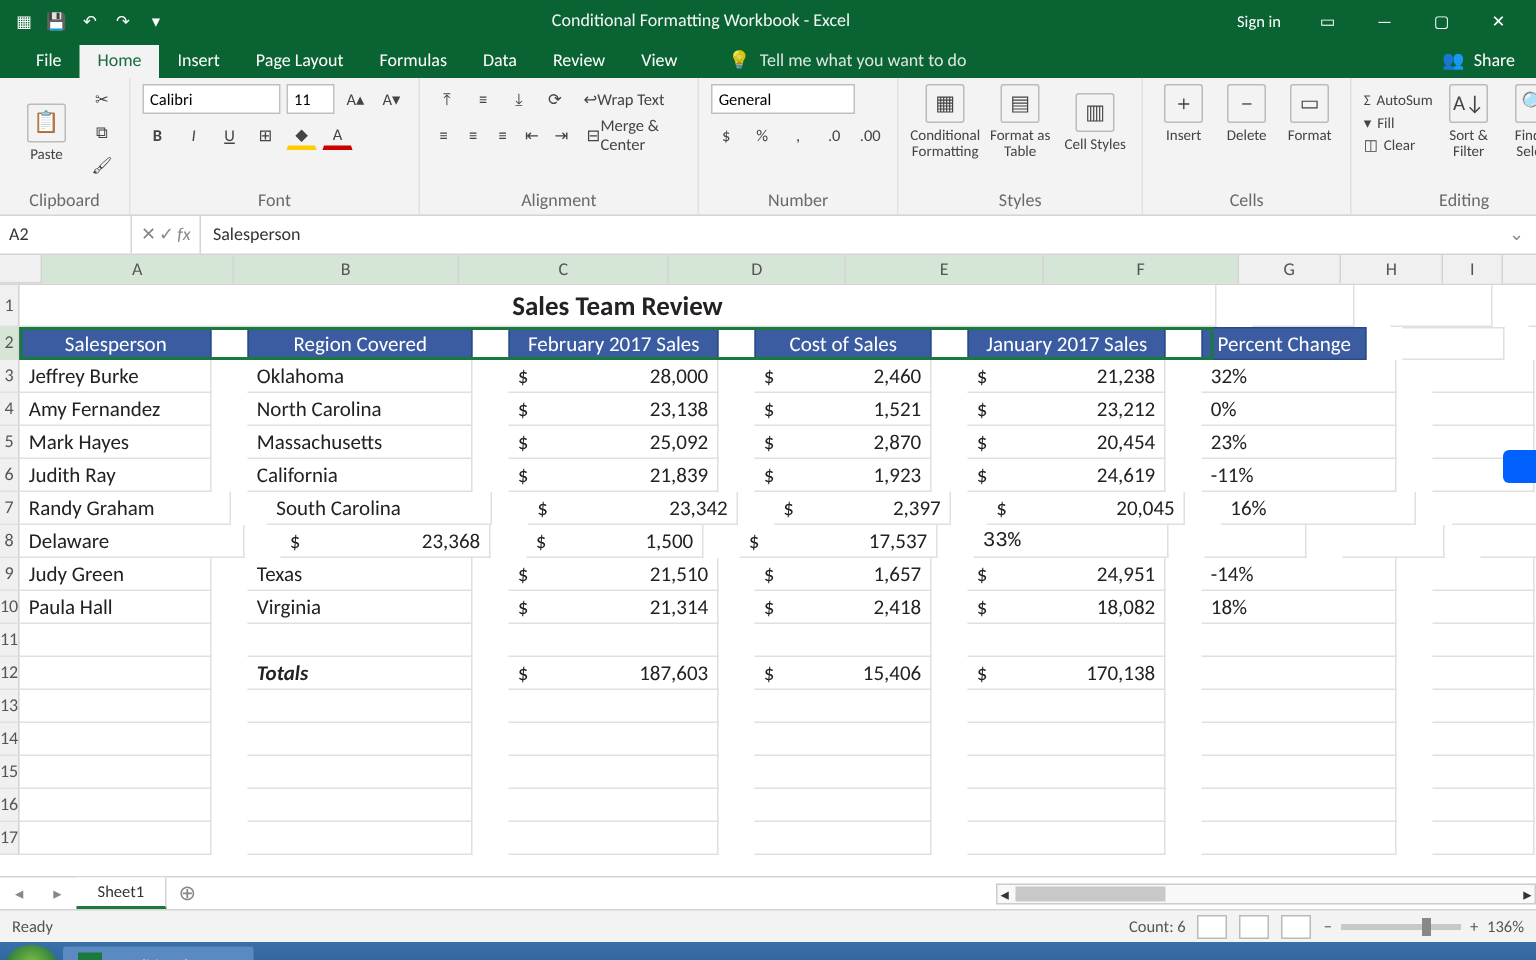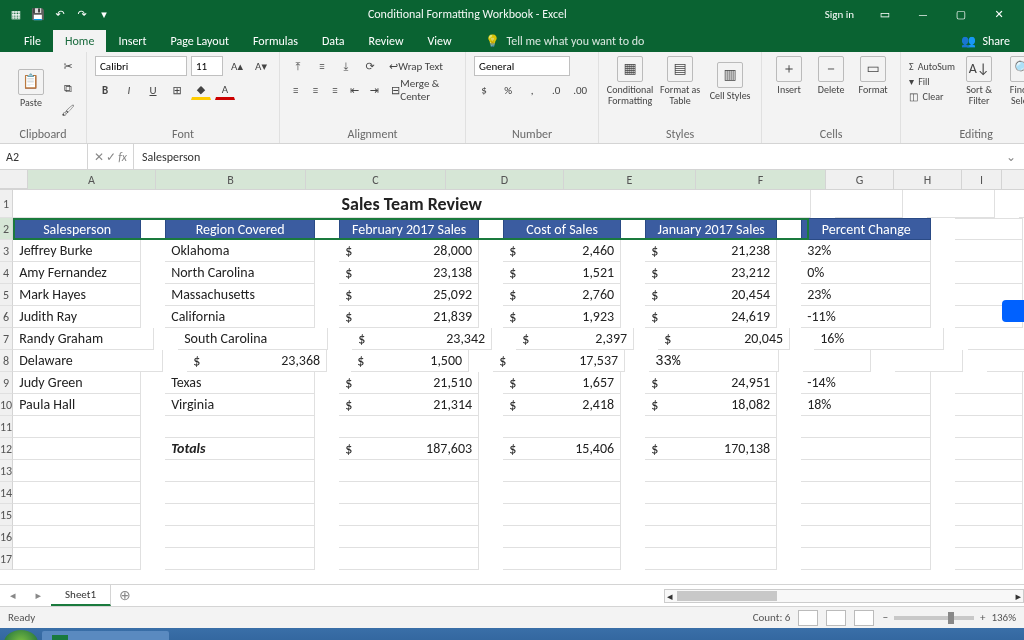--- a/index.html
+++ b/index.html
@@ -298,21 +298,21 @@
           <div class="cell " style="width: 68px;"></div>
           <div class="cell " style="width: 68px;"></div>
           <div class="cell " style="width: 40px;"></div>
         </div>
         <div class="cellrow hdrrow">
           <div class="cell " style="width: 128px;">Salesperson</div>
           <div class="cell " style="width: 150px;">Region Covered</div>
           <div class="cell " style="width: 140px;">February 2017 Sales</div>
           <div class="cell " style="width: 118px;">Cost of Sales</div>
           <div class="cell " style="width: 132px;">January 2017 Sales</div>
-          <div class="cell " style="width: 130px;">Percent Change</div>
+          <div class="cell " style="width: 110px;">Percent Change</div>
           <div class="cell " style="width: 68px; background: rgb(255, 255, 255); border-top: 1px solid rgb(224, 224, 224); border-right: 1px solid rgb(224, 224, 224); border-bottom: 1px solid rgb(224, 224, 224); border-left: none; border-image: initial;"></div>
           <div class="cell " style="width: 68px; background: rgb(255, 255, 255); border-top: 1px solid rgb(224, 224, 224); border-right: 1px solid rgb(224, 224, 224); border-bottom: 1px solid rgb(224, 224, 224); border-left: none; border-image: initial;"></div>
           <div class="cell " style="width: 40px; background: rgb(255, 255, 255); border-top: 1px solid rgb(224, 224, 224); border-right: 1px solid rgb(224, 224, 224); border-bottom: 1px solid rgb(224, 224, 224); border-left: none; border-image: initial;"></div>
         </div>
         <div class="cellrow">
           <div class="cell " style="width: 128px;">Jeffrey Burke</div>
           <div class="cell " style="width: 150px;">Oklahoma</div>
           <div class="cell dollar" style="width: 140px;">
             <span>$</span>
             <span>28,000</span>
@@ -352,21 +352,21 @@
         </div>
         <div class="cellrow">
           <div class="cell " style="width: 128px;">Mark Hayes</div>
           <div class="cell " style="width: 150px;">Massachusetts</div>
           <div class="cell dollar" style="width: 140px;">
             <span>$</span>
             <span>25,092</span>
           </div>
           <div class="cell dollar" style="width: 118px;">
             <span>$</span>
-            <span>2,760</span>
+            <span>2,870</span>
           </div>
           <div class="cell dollar" style="width: 132px;">
             <span>$</span>
             <span>20,454</span>
           </div>
           <div class="cell " style="width: 130px;">23%</div>
           <div class="cell " style="width: 68px;"></div>
           <div class="cell " style="width: 68px;"></div>
           <div class="cell " style="width: 40px;"></div>
         </div>

